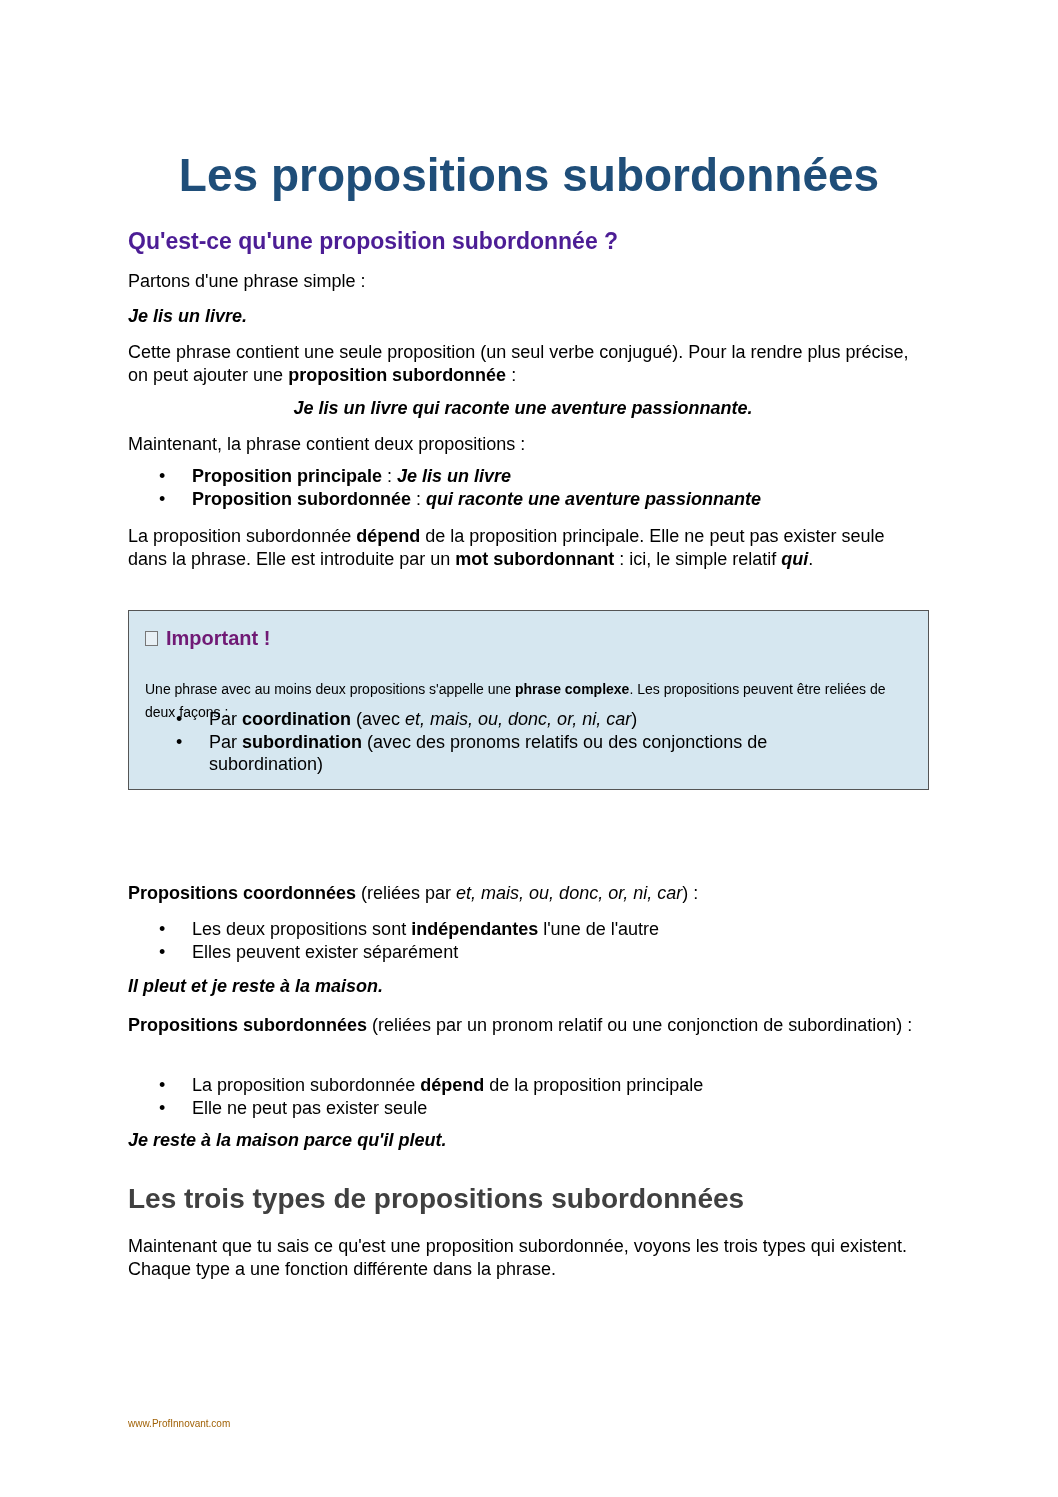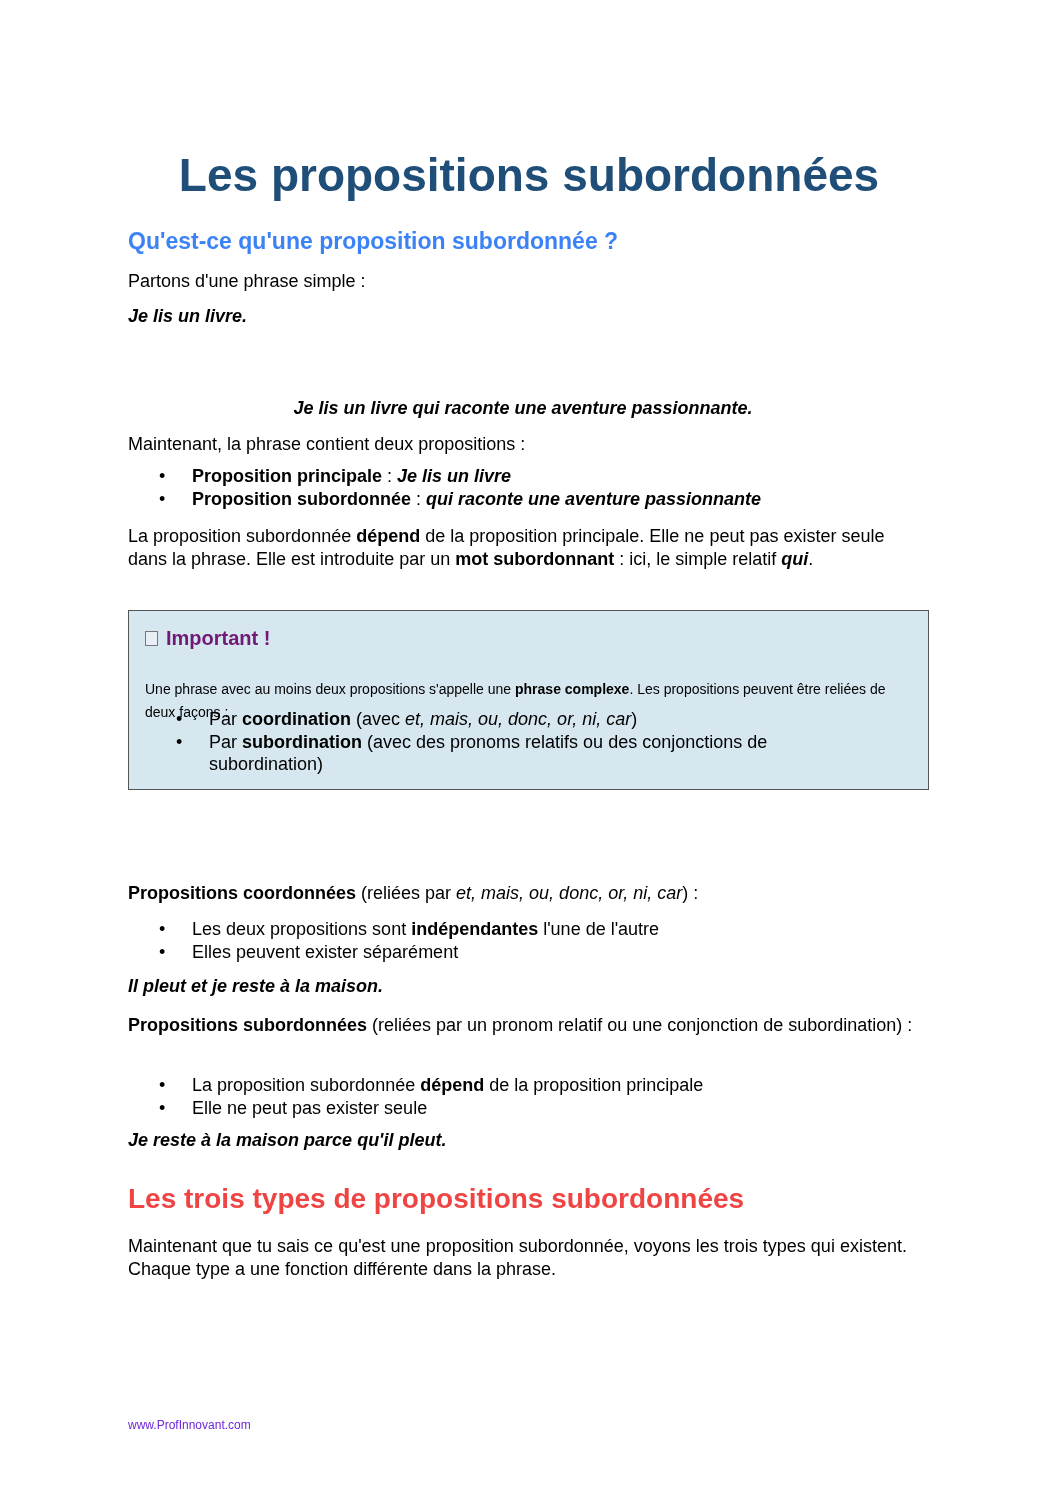--- a/index.html
+++ b/index.html
@@ -1,47 +1,48 @@
 <!DOCTYPE html>
 <html><head>
 <meta charset="utf-8">
 <style>
   html, body { margin:0; padding:0; background:#ffffff; }
   body { width:1058px; height:1497px; position:relative; font-family:"Liberation Sans", sans-serif; color:#000; overflow:hidden; }
   .page { position:absolute; left:0; top:0; width:906px; height:1497px; }
   h1.title { position:absolute; left:0; width:1058px; top:148px; margin:0; text-align:center; font-size:46px; font-weight:bold; color:#1f4e79; letter-spacing:0px; }
-  .h2 { position:absolute; left:128px; margin:0; font-size:23px; font-weight:bold; color:#3b82f6; }
-  .h2big { position:absolute; left:128px; margin:0; font-size:28px; font-weight:bold; color:#ef4444; }
+  .h2 { position:absolute; left:128px; margin:0; font-size:23px; font-weight:bold; color:#4c1d95; }
+  .h2big { position:absolute; left:128px; margin:0; font-size:28px; font-weight:bold; color:#404040; }
   .p { position:absolute; left:128px; width:790px; margin:0; font-size:18px; line-height:22.5px; }
   .ex { font-weight:bold; font-style:italic; }
   ul.bl { position:absolute; left:128px; margin:0; padding:0; list-style:none; font-size:18px; line-height:22.5px; }
   ul.bl li { position:relative; padding-left:64px; }
   ul.bl li .bullet { position:absolute; left:31px; top:0; }
   .box { position:absolute; left:128px; top:610px; width:801px; height:180px; background:#d6e7f0; border:1px solid #555; box-sizing:border-box; }
   .box-title { position:absolute; left:16px; top:16px; font-size:20px; font-weight:bold; color:#701a75; }
   .box-icon { display:inline-block; width:11px; height:13px; border:1px solid #777; margin-right:8px; vertical-align:-1px; background:#e8f0f5; }
   .box-text { position:absolute; left:16px; top:67px; width:770px; font-size:14px; line-height:22.5px; }
   .box ul.bl { left:16px; }
-  .footer { position:absolute; left:128px; top:1418px; font-size:12px; color:#6d28d9; }
+  .footer { position:absolute; left:128px; top:1418px; font-size:10px; color:#a16207; }
   b { font-weight:bold; }
   i { font-style:italic; }
 </style>
 </head>
 <body>
 
 <div class="page">
 
   <h1 class="title">Les propositions subordonnées</h1>
 
   <h2 class="h2" style="top:228px;">Qu'est-ce qu'une proposition subordonnée ?</h2>
 
   <p class="p" style="top:270px;">Partons d'une phrase simple :</p>
 
   <p class="p ex" style="top:305px;">Je lis un livre.</p>
 
+  <p class="p" style="top:341px;"><span>Cette phrase contient une seule proposition (un seul verbe conjugué). Pour la rendre plus précise, on peut ajouter une </span><b>proposition subordonnée</b><span> :</span></p>
 
   <p class="p ex" style="top:397px;text-align:center;">Je lis un livre qui raconte une aventure passionnante.</p>
 
   <p class="p" style="top:433px;">Maintenant, la phrase contient deux propositions :</p>
 
   <ul class="bl" style="top:465px;">
     <li><span class="bullet">•</span><b>Proposition principale</b><span> : </span><b><i>Je lis un livre</i></b></li>
     <li><span class="bullet">•</span><b>Proposition subordonnée</b><span> : </span><b><i>qui raconte une aventure passionnante</i></b></li>
   </ul>
 

